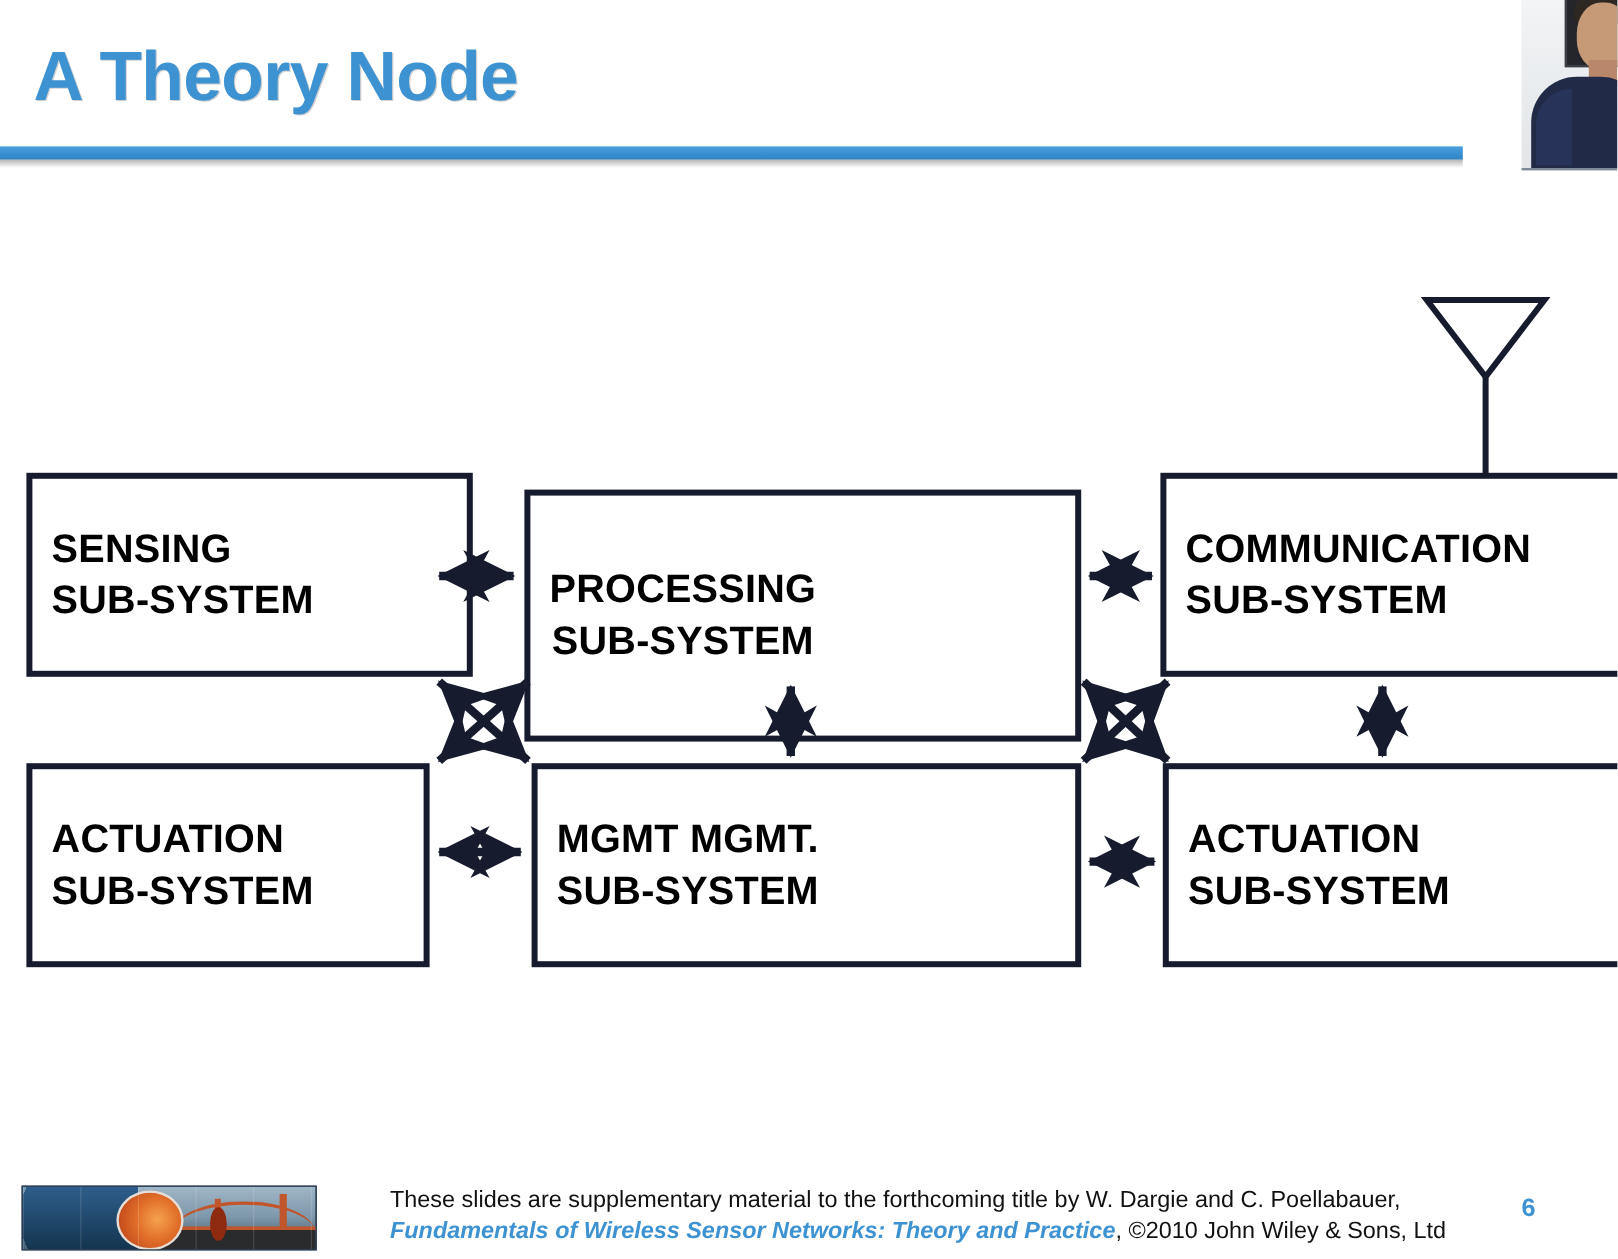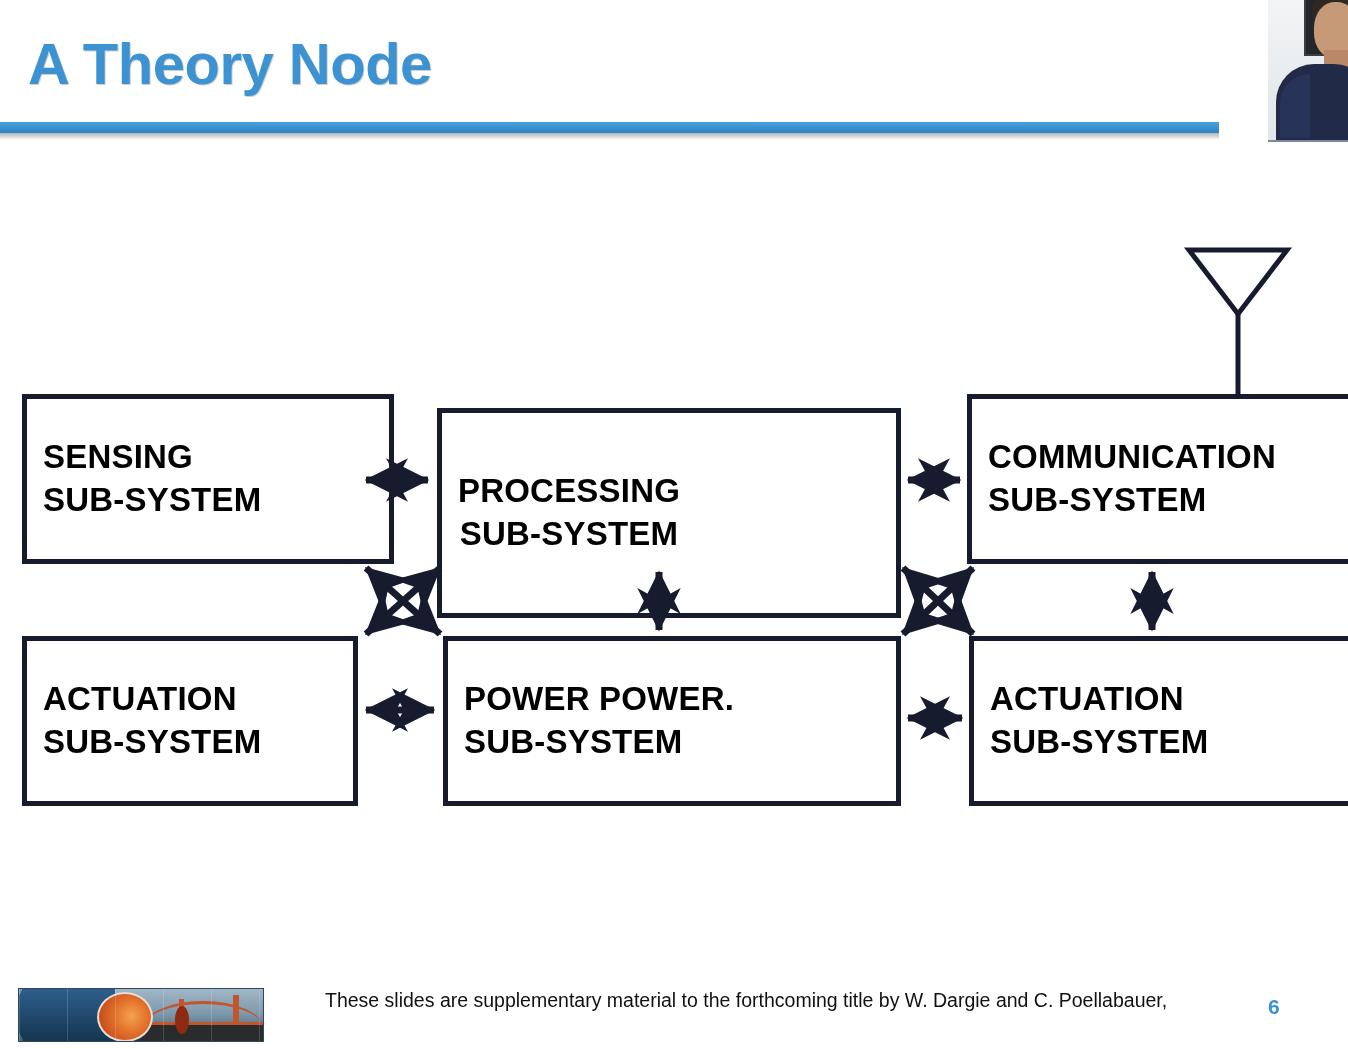--- a/index.html
+++ b/index.html
@@ -284,21 +284,21 @@
     <div class="node-label">COMMUNICATION
 SUB-SYSTEM</div>
   </div>
 
   <div class="node-box" id="box-actuation" style="left: 22px; top: 636px; width: 336px; height: 170px;">
     <div class="node-label">ACTUATION
 SUB-SYSTEM</div>
   </div>
 
   <div class="node-box" id="box-power" style="left: 443px; top: 636px; width: 458px; height: 170px;">
-    <div class="node-label">POWER POWER.
+    <div class="node-label">MGMT MGMT.
 SUB-SYSTEM</div>
   </div>
 
   <div class="node-box" id="box-security" style="left: 969px; top: 636px; width: 390px; height: 170px;">
     <div class="node-label">ACTUATION
 SUB-SYSTEM</div>
   </div>
 
   <svg id="diagram" viewBox="0 0 1348 1049">
     <defs>
@@ -340,17 +340,20 @@
     <div class="fs-ground"></div>
     <div class="fs-pipes"></div>
     <div class="fs-eye">
       <div class="fs-eye-iris"></div>
     </div>
     <div class="fs-grid"></div>
   </div>
 
   <div id="footer-text">
     <div id="footer-line1">These slides are supplementary material to the forthcoming title by W. Dargie and C. Poellabauer,</div>
+    <div id="footer-line2">
+      <span class="footer-book">Fundamentals of Wireless Sensor Networks: Theory and Practice</span><span>, ©2010 John Wiley &amp; Sons, Ltd</span>
+    </div>
   </div>
 
   <div id="page-number">6</div>
 
 </div>
 
 </body></html>

